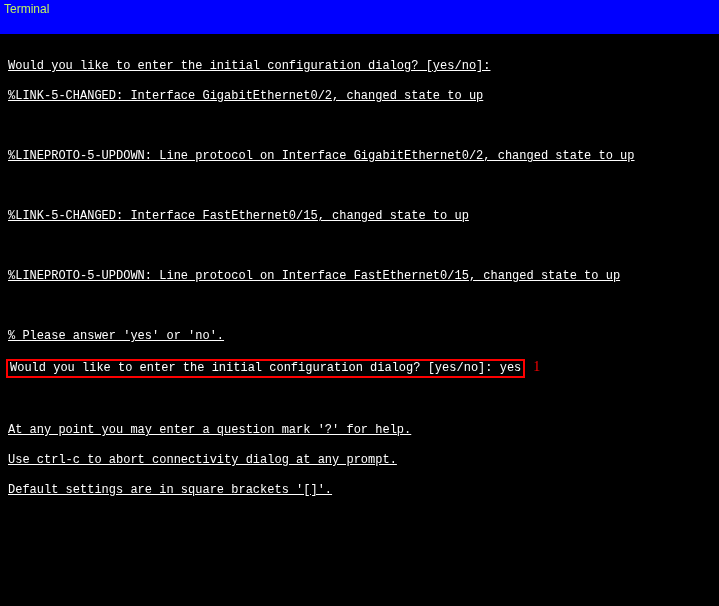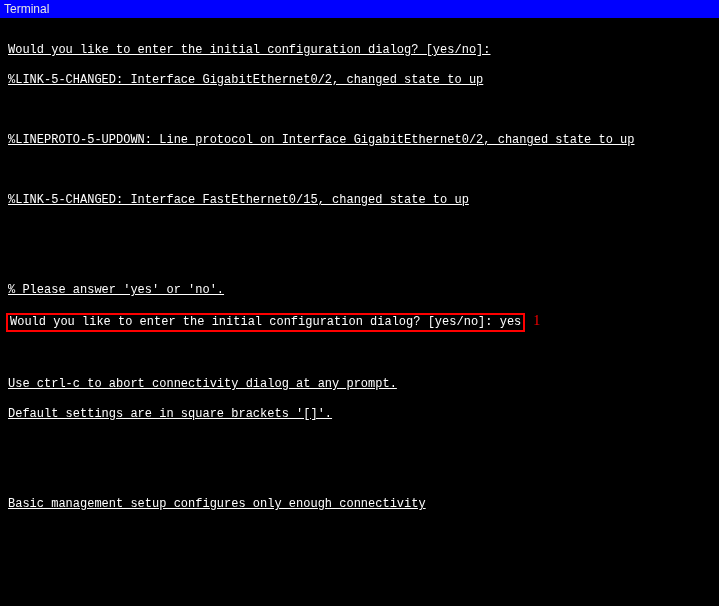--- a/index.html
+++ b/index.html
@@ -7,25 +7,25 @@
     width: 719px;
     height: 606px;
     background: #000;
     font-family: "Courier New", monospace;
     font-size: 12px;
     color: #fff;
     overflow: hidden;
   }
   .titlebar {
     background: #0000ff;
-    color: #e5e5e5;
+    color: #bef264;
     padding: 2px 4px;
     font-size: 12px;
     font-family: Arial, sans-serif;
-    height: 18px;
+    height: 34px;
     line-height: 14px;
   }
   .terminal {
     padding: 10px 8px 8px 8px;
     position: relative;
     white-space: pre;
     line-height: 15px;
   }
   .line { display: block; min-height: 15px; text-decoration: underline; }
   .blank { display: block; height: 15px; }
@@ -51,29 +51,30 @@
 </div>
 
 <div class="terminal">
 <span class="line">Would you like to enter the initial configuration dialog? [yes/no]:</span>
 <span class="line">%LINK-5-CHANGED: Interface GigabitEthernet0/2, changed state to up</span>
 <span class="blank"></span>
 <span class="line">%LINEPROTO-5-UPDOWN: Line protocol on Interface GigabitEthernet0/2, changed state to up</span>
 <span class="blank"></span>
 <span class="line">%LINK-5-CHANGED: Interface FastEthernet0/15, changed state to up</span>
 <span class="blank"></span>
+<span class="line">%LINEPROTO-5-UPDOWN: Line protocol on Interface FastEthernet0/15, changed state to up</span>
 <span class="blank"></span>
 <span class="line">% Please answer 'yes' or 'no'.</span>
 <span class="line"><span class="hl">Would you like to enter the initial configuration dialog? [yes/no]: yes</span><span class="annot">1</span></span>
 <span class="blank"></span>
+<span class="line">At any point you may enter a question mark '?' for help.</span>
 <span class="line">Use ctrl-c to abort connectivity dialog at any prompt.</span>
 <span class="line">Default settings are in square brackets '[]'.</span>
 <span class="blank"></span>
 <span class="blank"></span>
-<span class="line">Basic management setup configures only enough connectivity</span>
 
 
 
 
 
 
 
 
 
 

